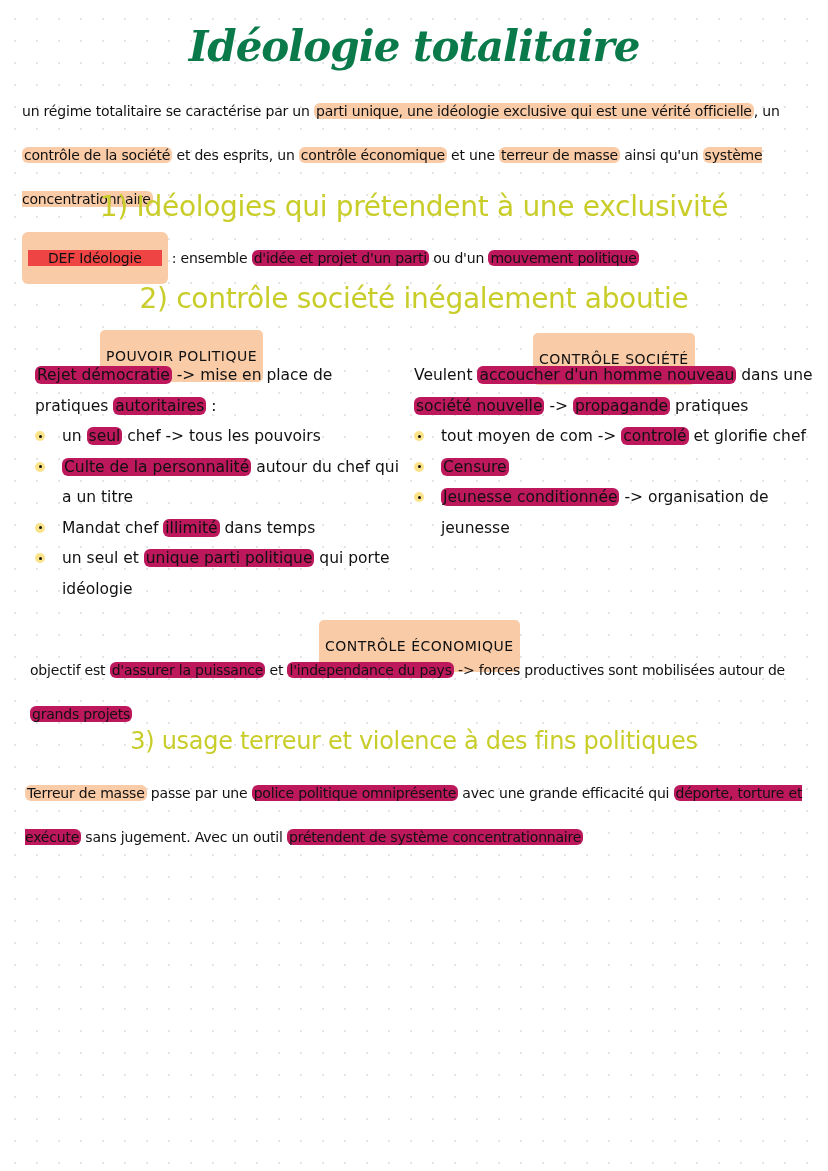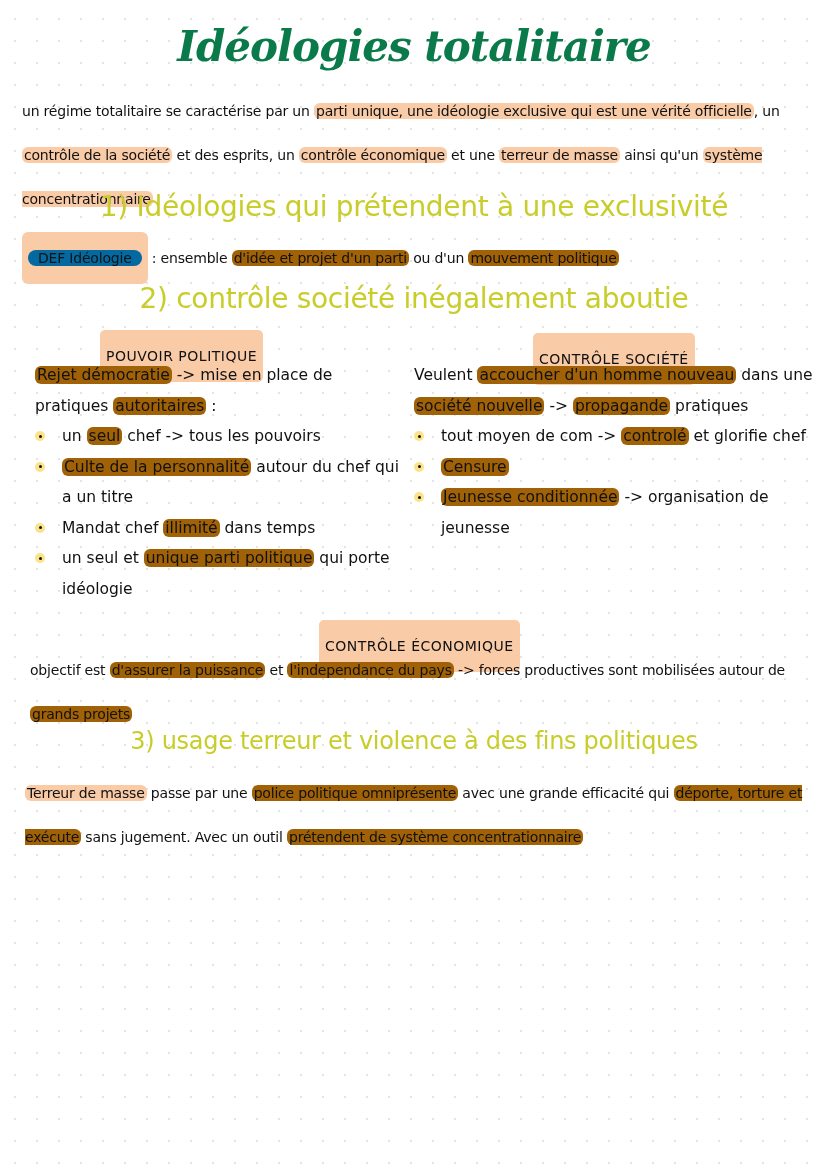--- a/index.html
+++ b/index.html
@@ -17,31 +17,31 @@
     position:absolute; left:0; top:22px; width:828px; text-align:center;
     font-family:"DejaVu Serif", serif; font-weight:bold; font-style:italic;
     font-size:42px; color:#0b7a4b; letter-spacing:-1px;
   }
   .para {
     position:absolute; left:22px; width:790px;
     font-family:"DejaVu Sans", sans-serif; font-size:14px;
     line-height:44px; letter-spacing:-0.2px;
   }
   .hl-peach { background:#f9cba7; border-radius:6px; padding:0 2px; }
-  .hl-yellow { background:#a16207; border-radius:6px; padding:0 2px; }
+  .hl-yellow { background:#be185d; border-radius:6px; padding:0 2px; }
   .h2 {
     position:absolute; left:0; width:828px; text-align:center;
     font-family:"DejaVu Sans", sans-serif; font-size:28px; color:#c9cd2a;
     letter-spacing:-0.3px;
   }
   .def-box {
     display:inline-block; background:#f9cba7; border-radius:6px;
     padding:4px 6px;
   }
-  .def-inner { background:#0369a1; padding:0 10px;border-radius:9px; }
+  .def-inner { background:#ef4444; padding:0 20px; }
   .subhead {
     position:absolute; font-size:14px; background:#f9cba7;
     border-radius:5px; padding:18px 6px; letter-spacing:0.5px;
   }
   .col {
     position:absolute; font-size:15.5px; line-height:30.5px;
   }
   .col ul { list-style:none; margin:0; padding:0; }
   .col li { position:relative; padding-left:27px; }
   .bullet {
@@ -49,21 +49,21 @@
     border-radius:50%; background:#fbe38a;
   }
   .bullet::after {
     content:""; position:absolute; left:3.5px; top:3.5px;
     width:3px; height:3px; border-radius:50%; background:#111;
   }
 </style>
 </head>
 <body>
 
-<div class="title">Idéologies totalitaire</div>
+<div class="title">Idéologie totalitaire</div>
 
 <div class="para" style="top:89px;">
   <span>un régime totalitaire se caractérise par un </span><span class="hl-peach">parti unique, une idéologie exclusive qui est une vérité officielle</span><span>, un </span><span class="hl-peach">contrôle de la société</span><span> et des esprits, un </span><span class="hl-peach">contrôle économique</span><span> et une </span><span class="hl-peach">terreur de masse</span><span> ainsi qu'un </span><span class="hl-peach">système concentrationnaire</span>
 </div>
 
 <div class="h2" style="top:190px;">1) Idéologies qui prétendent à une exclusivité</div>
 
 <div class="para" style="top:232px;">
   <span class="def-box"><span class="def-inner">DEF Idéologie</span></span><span> : ensemble </span><span class="hl-yellow">d'idée et projet d'un parti</span><span> ou d'un </span><span class="hl-yellow">mouvement politique</span>
 </div>

